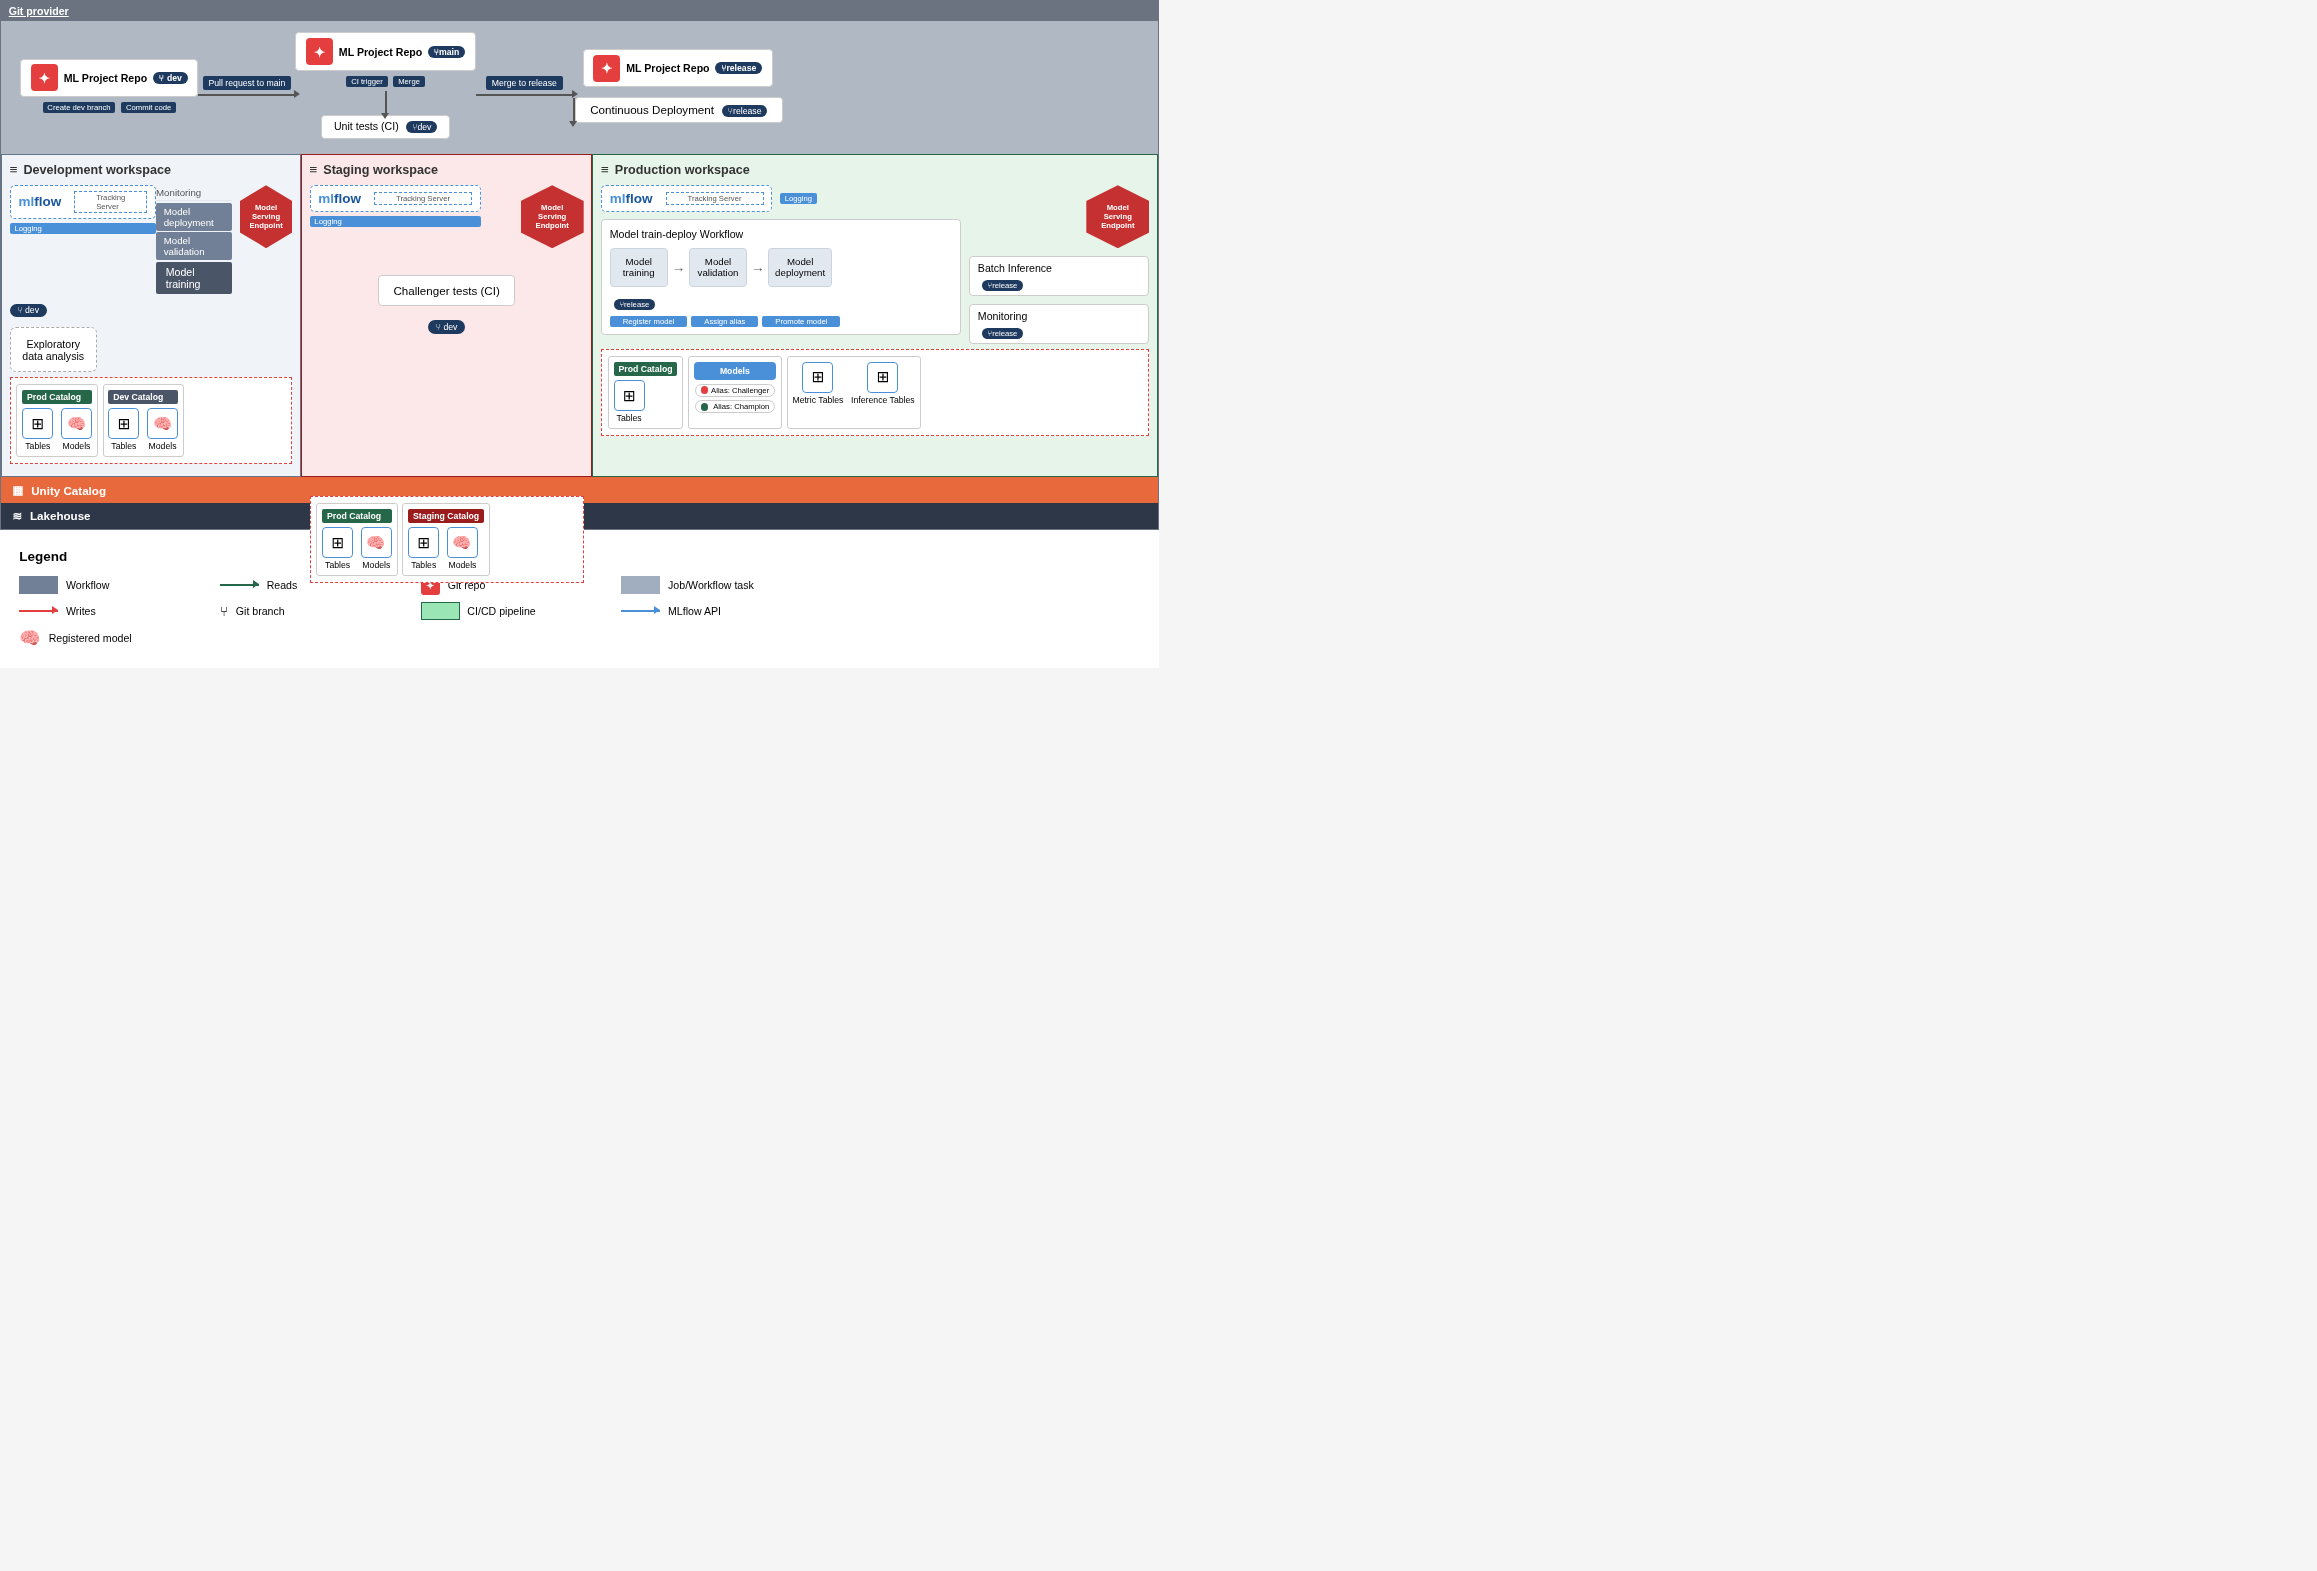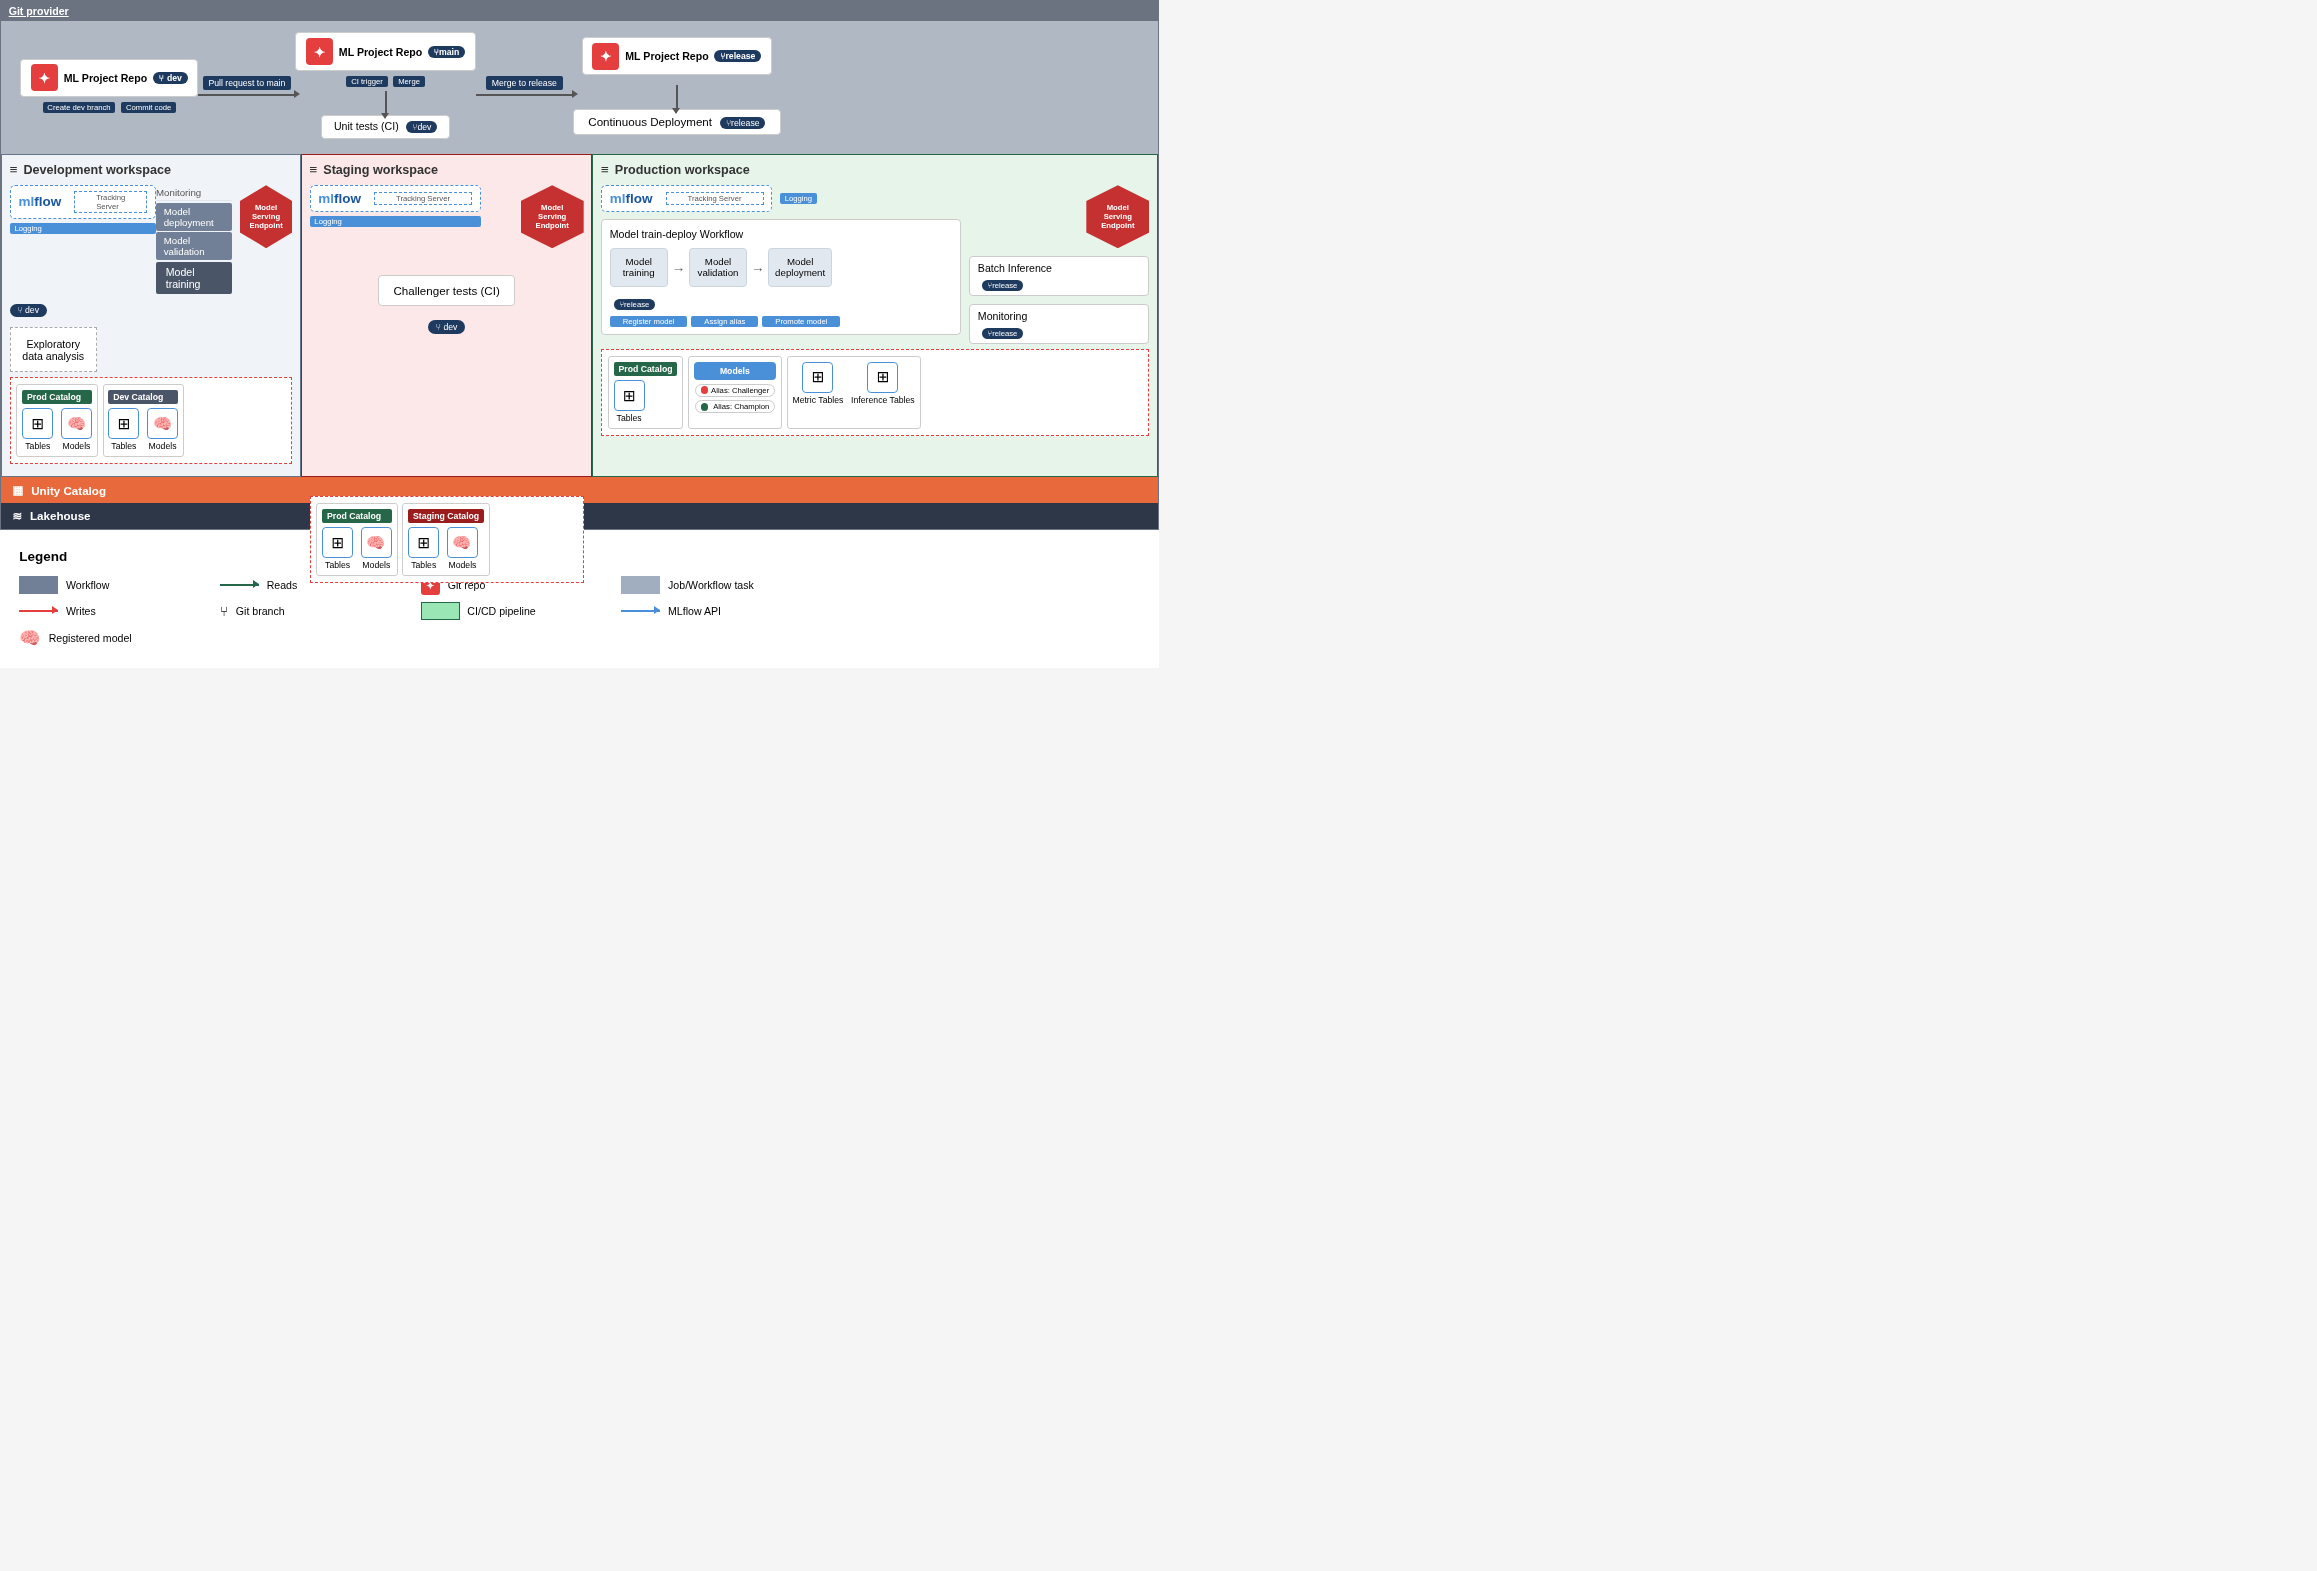--- a/index.html
+++ b/index.html
@@ -193,21 +193,21 @@
       border-radius: 3.9px;
       padding: 7.7px 14.5px;
       font-size: 11.6px;
       text-align: center;
       margin: 9.7px auto;
     }
     
     
     .eda-box {
       border: 1.9px dashed #aaa;
-      border-radius: 0;
+      border-radius: 6px;
       padding: 9.7px;
       font-size: 10.6px;
       text-align: center;
       width: 87px;
       background: white;
     }
     
     
     .prod-workflow-box {
       background: white;
@@ -754,21 +754,21 @@
         <div class="git-flow-item">
           <div class="git-repo-box">
             <div class="git-icon">✦</div>
             <span>ML Project Repo</span>
             <span class="branch-badge">
               <span>⑂</span>
               <span>release</span>
             </span>
           </div>
 
-          <div style="display:flex; flex-direction:column; align-items:center; margin-top:9.7px;">
+          <div style="display:flex; flex-direction:row; align-items:center; margin-top:9.7px;">
             <div class="vert-arrow-down"></div>
             <div class="cd-box">
               <span>Continuous Deployment</span>
               <span class="branch-badge" style="margin-left:4.8px;">
                 <span>⑂</span>
                 <span>release</span>
               </span>
             </div>
           </div>
         </div>

